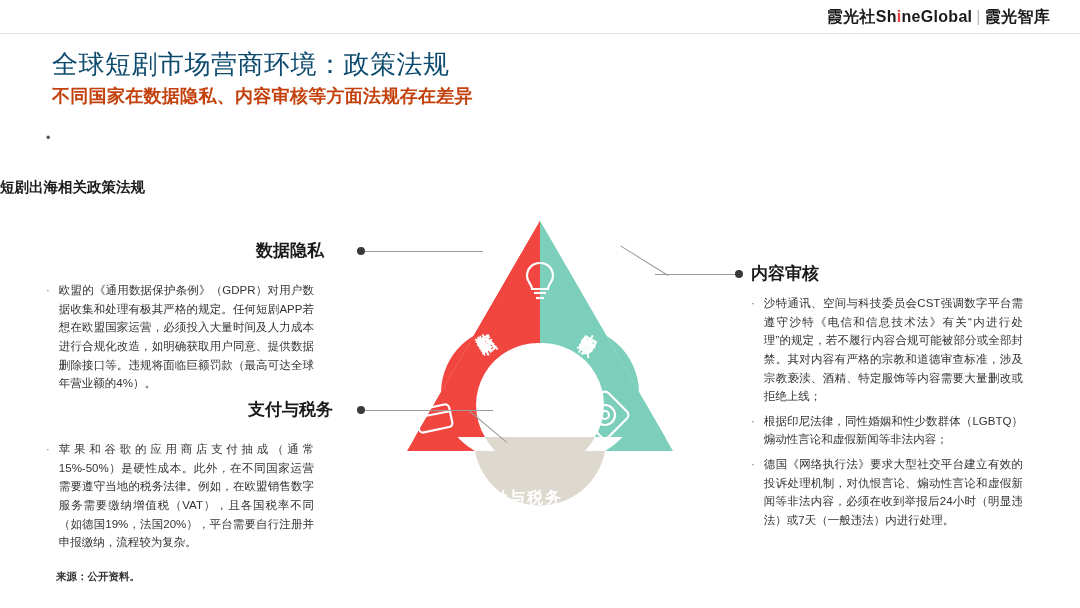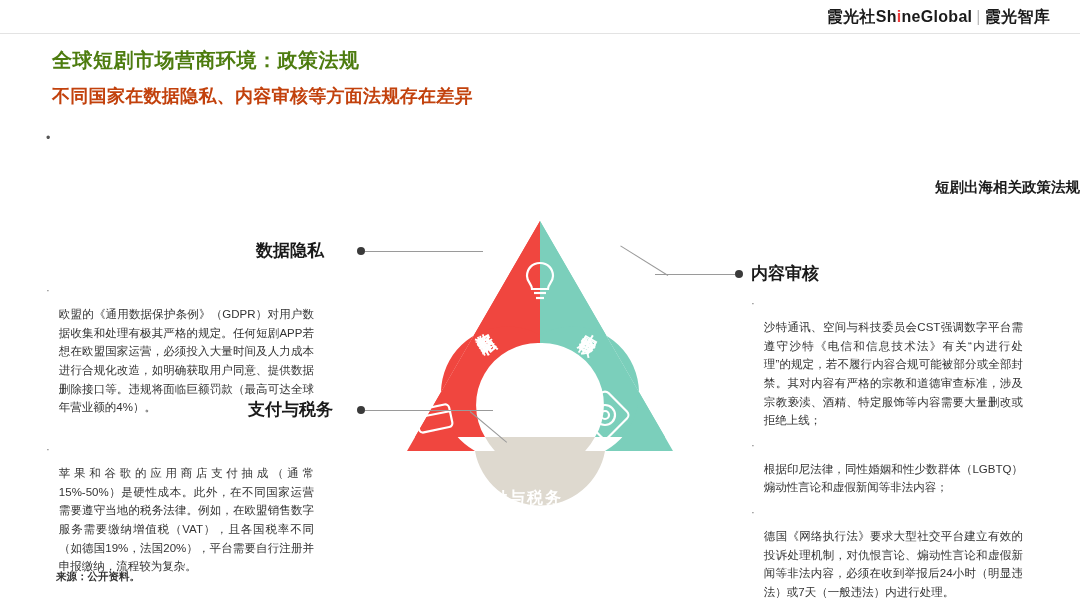--- a/index.html
+++ b/index.html
@@ -39,23 +39,23 @@
     left: 0; right: 0; top: 33px;
     height: 1px;
     background: #e3e3e3;
   }
 
   
   .title-main {
     position: absolute;
     left: 52px;
     top: 47px;
-    font-size: 20px;
-    font-weight: bold;
-    color: #4d7c0f;
+    font-size: 26px;
+    font-weight: normal;
+    color: #0c4a6e;
     letter-spacing: .5px;
   }
   .title-sub {
     position: absolute;
     left: 52px;
     top: 84px;
     font-size: 18px;
     font-weight: bold;
     color: #c2410c;
     letter-spacing: .3px;
@@ -71,21 +71,21 @@
     display: flex;
     gap: 22px;
   }
   .bullet-line .dot { color: #555; }
 
   .chart-title {
     position: absolute;
     top: 178px;
     left: 0;
     width: 1080px;
-    text-align: right;
+    text-align: left;
     font-size: 14.5px;
     font-weight: bold;
     color: #1a1a1a;
   }
 
   
   .diagram {
     position: absolute;
     left: 355px;
     top: 215px;
@@ -184,21 +184,21 @@
   .body-block .row {
     display: flex;
     gap: 9px;
     margin-bottom: 6px;
   }
   .body-block .row .d {
     color: #777;
     flex: 0 0 auto;
     line-height: 1.62;
   }
-  .body-block .row .t { flex: 1 1 auto; text-align: justify; margin-top: 24px; }
+  .body-block .row .t { flex: 1 1 auto; text-align: justify; }
 
   .blk-privacy { left: 46px; top: 281px; width: 268px; }
   .blk-pay     { left: 46px; top: 440px; width: 268px; }
   .blk-review  { left: 751px; top: 294px; width: 272px; }
 
   .source {
     position: absolute;
     left: 56px;
     top: 570px;
     font-size: 10.5px;

